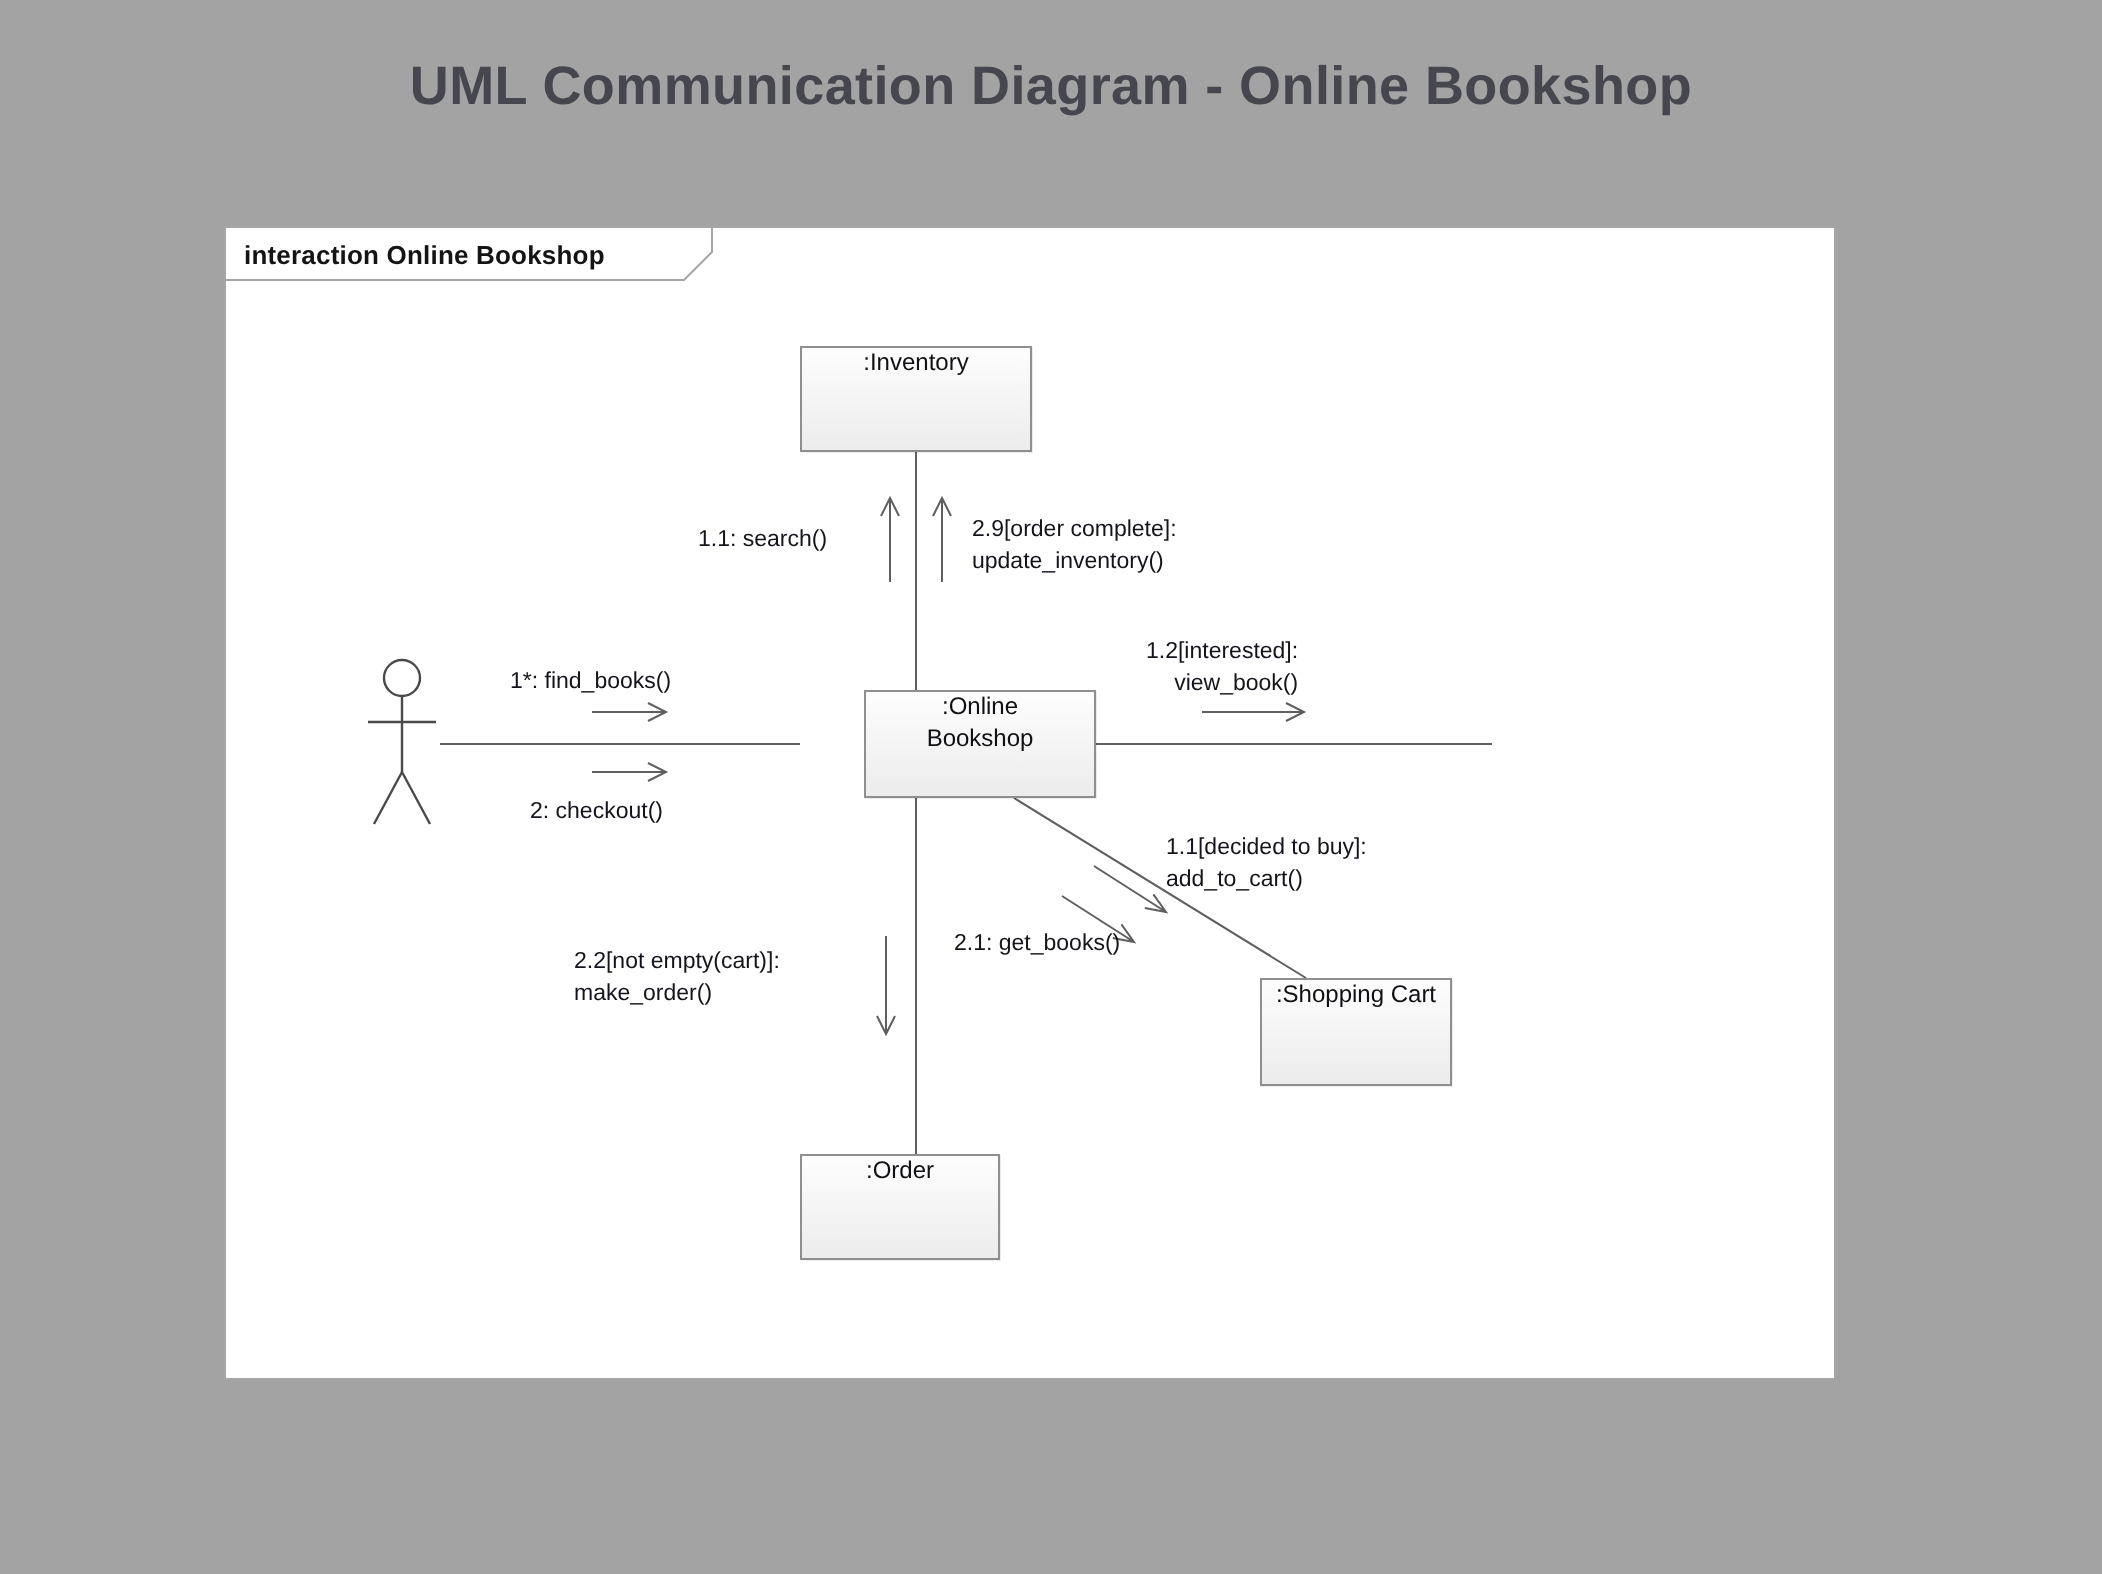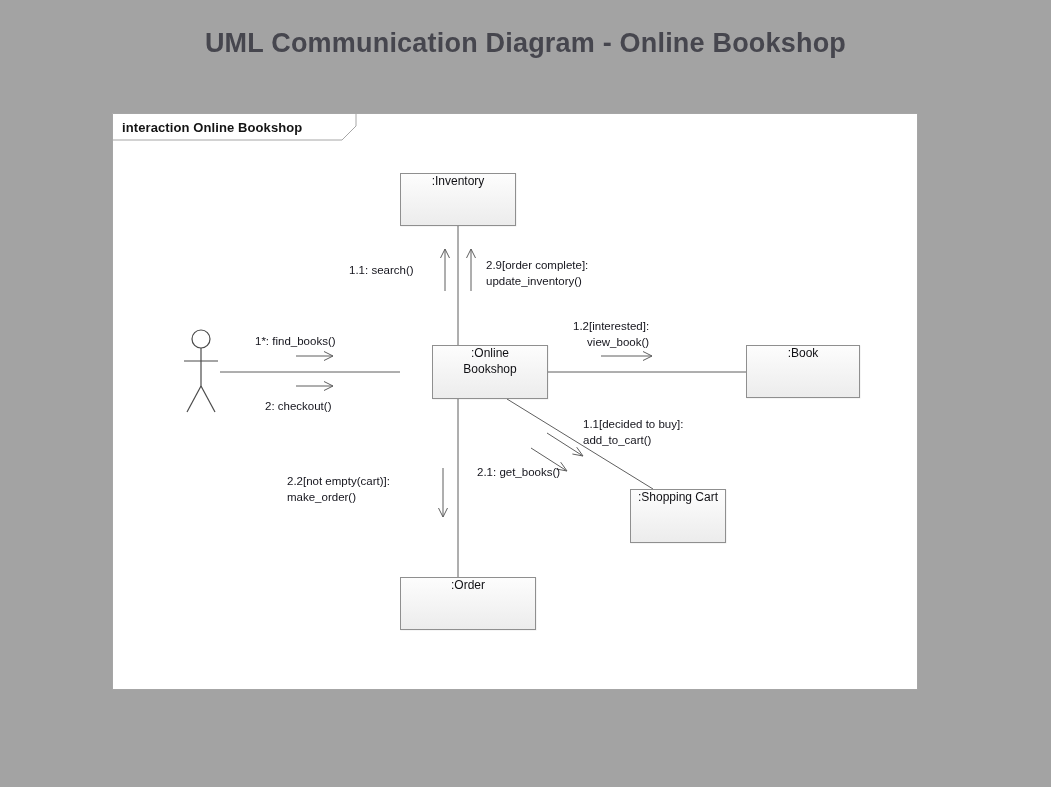--- a/index.html
+++ b/index.html
@@ -78,29 +78,26 @@
 
   <div class="obj" style="left:400px; top:173px; width:116px; height:53px;">
     <span>:Inventory</span>
   </div>
 
   <div class="obj" style="left:400px; top:345px; width:116px; height:54px;margin-left:32px;">
     <span>:Online
 Bookshop</span>
   </div>
 
-  <div class="obj" style="left:746px; top:345px; width:114px; height:53px;">
-    <span>:Book</span>
-  </div>
 
   <div class="obj" style="left:630px; top:489px; width:96px; height:54px;">
     <span>:Shopping Cart</span>
   </div>
 
-  <div class="obj" style="left:400px; top:577px; width:136px; height:53px;">
+  <div class="obj" style="left:400px; top:577px; width:100px; height:53px;">
     <span>:Order</span>
   </div>
 
   <div class="msg" style="left:255px; top:334px;">1*: find_books()</div>
 
   <div class="msg" style="left:265px; top:399px;">2: checkout()</div>
 
   <div class="msg" style="left:349px; top:263px;">1.1: search()</div>
 
   <div class="msg" style="left:486px; top:258px;">2.9[order complete]:

